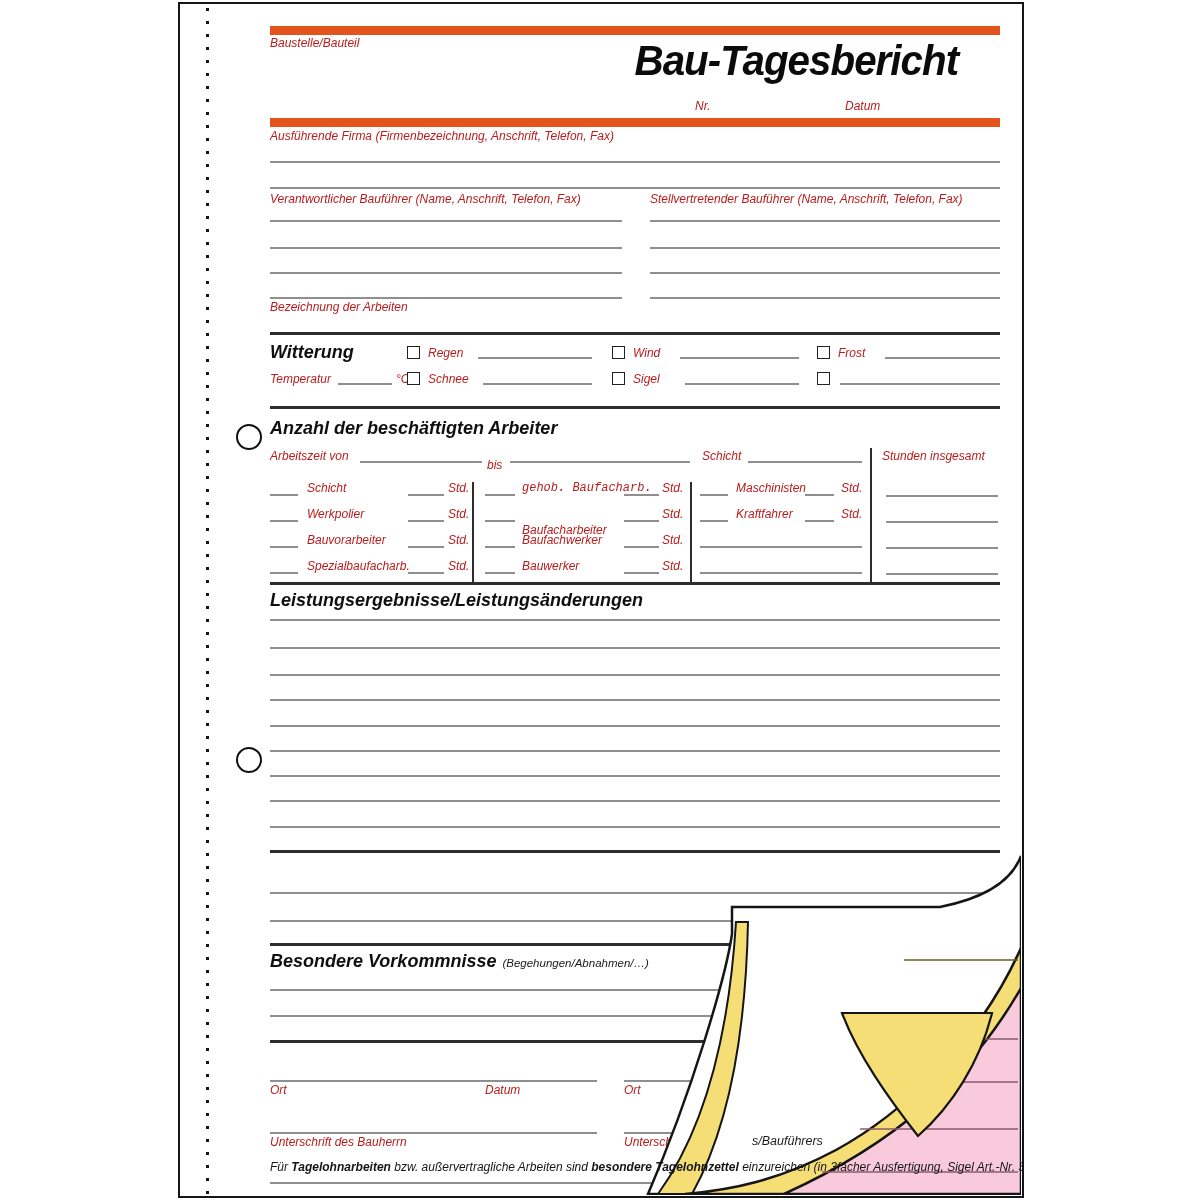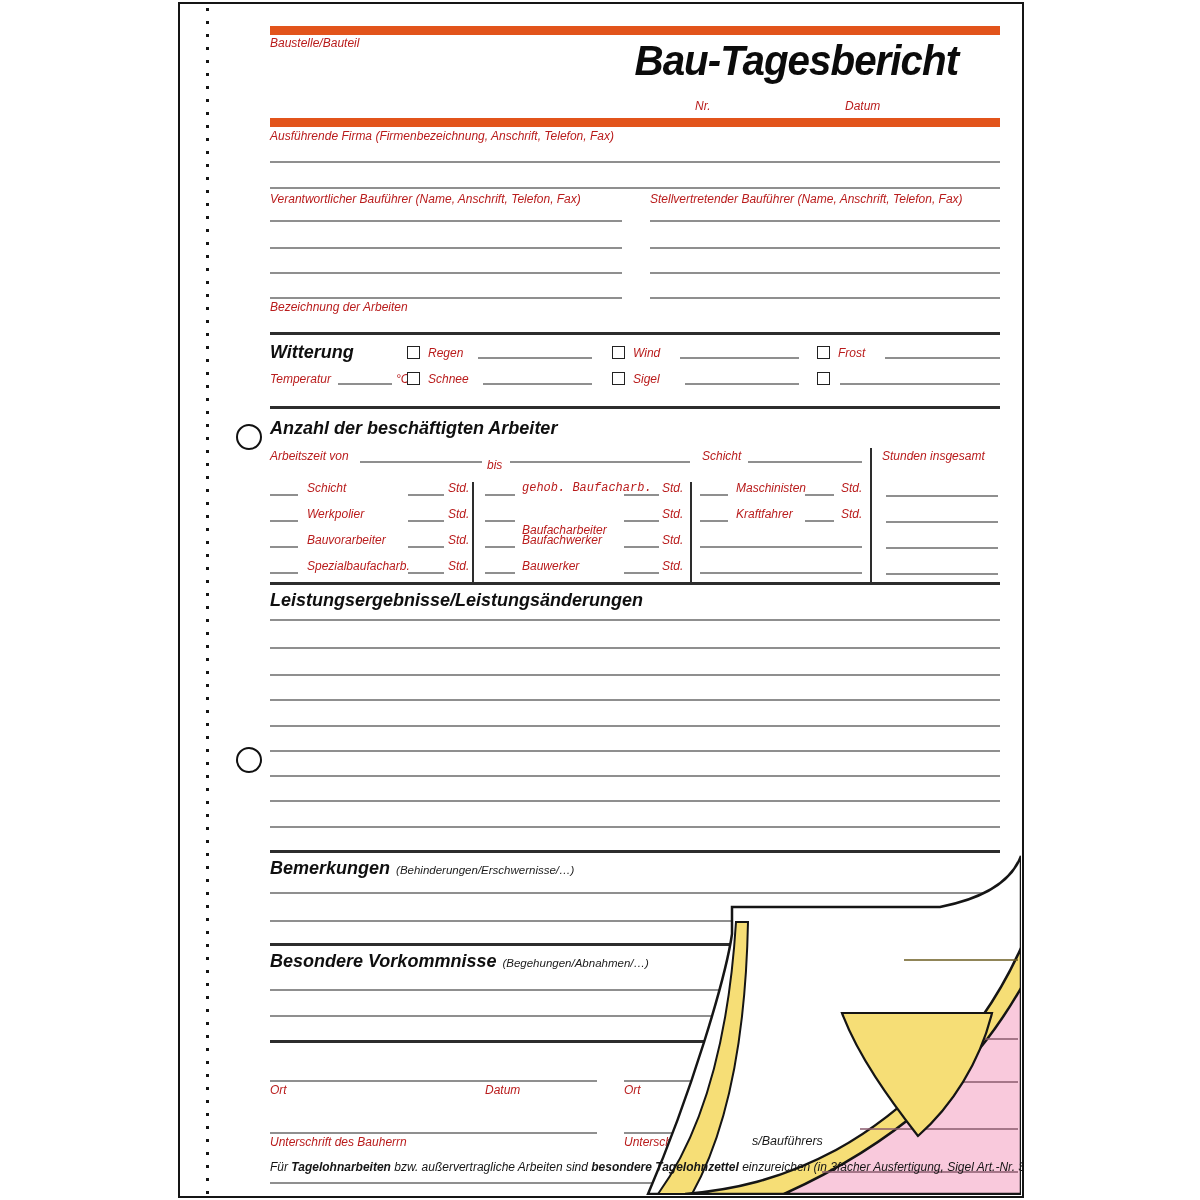--- a/index.html
+++ b/index.html
@@ -86,21 +86,20 @@
     <div class="lbl" style="left:482px;top:504px;">Std.</div>
     <div class="lbl" style="left:482px;top:530px;">Std.</div>
     <div class="lbl" style="left:482px;top:556px;">Std.</div>
 
     <div class="lbl" style="left:556px;top:478px;">Maschinisten</div>
     <div class="lbl" style="left:556px;top:504px;">Kraftfahrer</div>
     <div class="lbl" style="left:661px;top:478px;">Std.</div>
     <div class="lbl" style="left:661px;top:504px;">Std.</div>
 
     <div class="hd" style="left:90px;top:586px;">Leistungsergebnisse/Leistungsänderungen</div>
-    <div class="hd" style="left:90px;top:854px;"><span>Bemerkungen</span><span class="sub">(Behinderungen/Erschwernisse/…)</span></div>
     <div class="hd" style="left:90px;top:947px;"><span>Besondere Vorkommnisse</span><span class="sub">(Begehungen/Abnahmen/…)</span></div>
 
     <div class="lbl" style="left:90px;top:1080px;">Ort</div>
     <div class="lbl" style="left:305px;top:1080px;">Datum</div>
     <div class="lbl" style="left:444px;top:1080px;">Ort</div>
     <div class="lbl" style="left:90px;top:1132px;">Unterschrift des Bauherrn</div>
     <div class="lbl" style="left:444px;top:1132px;">Unterschrift des Ba</div>
 
     <div class="ln" style="left: 90px; top: 157px; width: 730px;"></div>
       <div class="ln" style="left: 90px; top: 183px; width: 730px;"></div>

